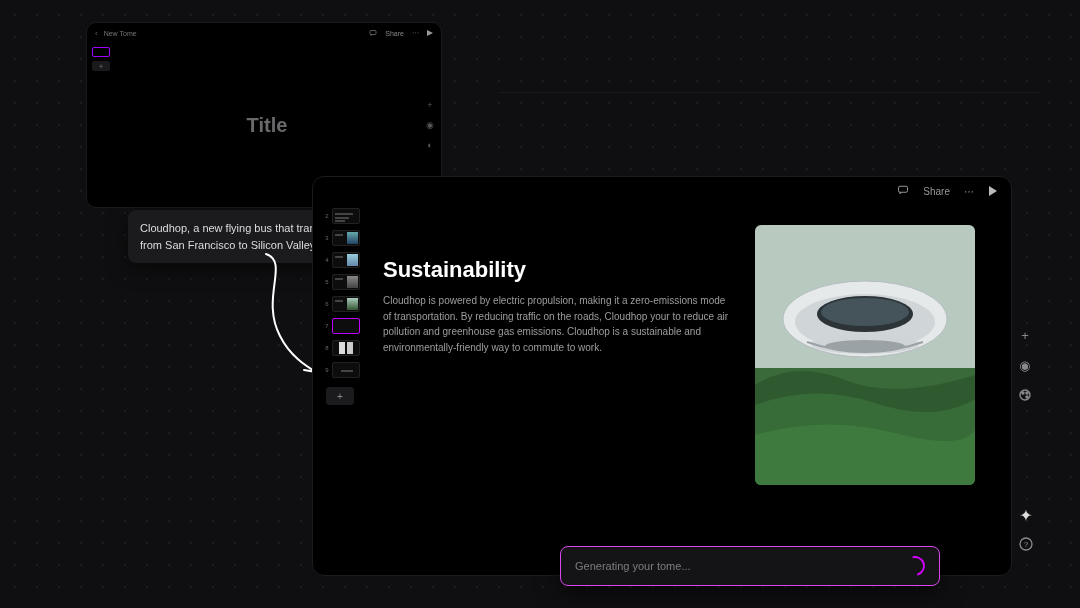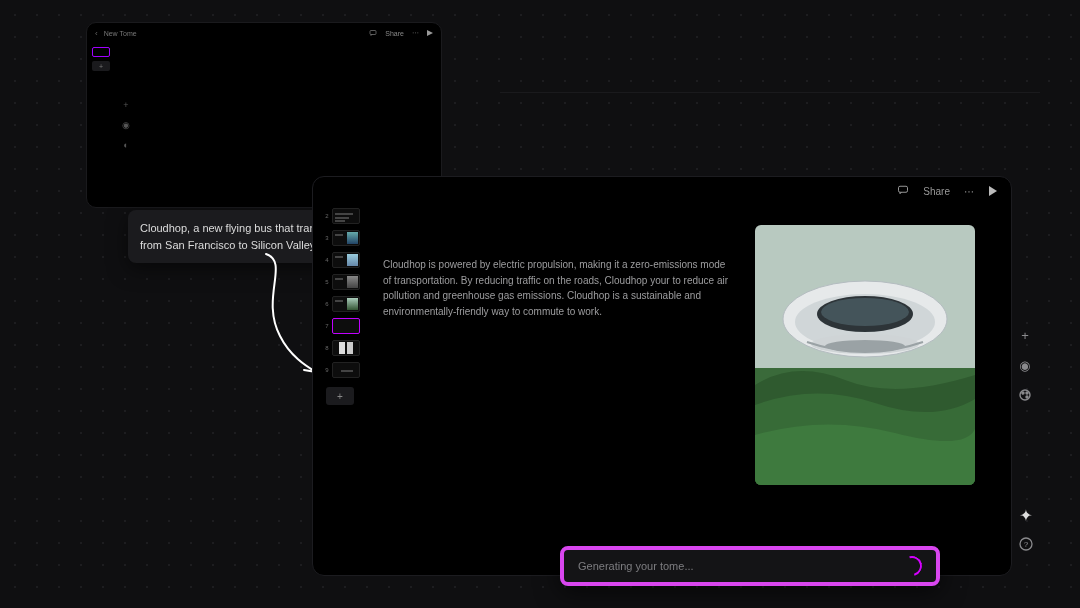--- a/index.html
+++ b/index.html
@@ -179,21 +179,21 @@
     position:absolute; right:-22px; bottom:20px;
     display:flex; flex-direction:column; gap:12px; align-items:center;
   }
 
   
   .toast {
     position:absolute;
     left: 560px; top: 546px;
     width: 380px; height: 40px;
     background: #141416;
-    border: 4px solid #d946ef;
+    border: 1px solid #d946ef;
     border-radius: 8px;
     display:flex; align-items:center; justify-content:space-between;
     padding: 16px 14px;
     font-size:11px; color:#7d7d80;
     box-shadow: 0 6px 24px rgba(0,0,0,0.6);
   }
   .spinner {
     width:20px; height:20px; border-radius:50%;
     border: 2.5px solid transparent;
     border-top-color:#d400ff;
@@ -229,20 +229,23 @@
       <span>Share</span>
       <span style="color:#888">⋯</span>
       <span class="play-mini"></span>
     </div>
   </div>
   <div class="win-small-body">
     <div class="mini-thumbrail">
       <div class="mini-thumb"></div>
       <div class="mini-add">+</div>
     </div>
+    <div class="mini-canvas">
+      <span class="mini-title">Title</span>
+    </div>
     <div class="mini-rail">
       <span class="rail-dot">+</span>
       <span class="rail-dot">◉</span>
       <span class="rail-dot">◐</span>
     </div>
   </div>
   <div class="mini-bottom">
     <span style="margin-right:6px;color:#555">✦</span>
     <span style="color:#555">?</span>
   </div>
@@ -326,20 +329,21 @@
         <div class="thumb">
             <span class="tline" style="top:7px;left:8px;width:12px"></span>
           </div>
       </div>
 
       <div class="thumb-add">+</div>
     </div>
 
     <div class="slide-area">
       <div class="slide-text">
+        <div class="slide-title">Sustainability</div>
         <div class="slide-body">Cloudhop is powered by electric propulsion, making it a zero-emissions mode of transportation. By reducing traffic on the roads, Cloudhop your to reduce air pollution and greenhouse gas emissions. Cloudhop is a sustainable and environmentally-friendly way to commute to work.</div>
       </div>
       <div class="slide-image">
         <svg class="craft" width="176" height="110" viewBox="0 0 176 110">
           <ellipse cx="88" cy="55" rx="82" ry="38" fill="#e6e9ea"></ellipse>
           <ellipse cx="88" cy="55" rx="82" ry="38" fill="none" stroke="#b4bcc0" stroke-width="1"></ellipse>
           <ellipse cx="88" cy="58" rx="70" ry="28" fill="#d0d6d8"></ellipse>
           <ellipse cx="88" cy="50" rx="48" ry="18" fill="#2d3438"></ellipse>
           <ellipse cx="88" cy="48" rx="44" ry="14" fill="#44545a"></ellipse>
           <ellipse cx="88" cy="80" rx="54" ry="10" fill="#cfd4d6"></ellipse>

